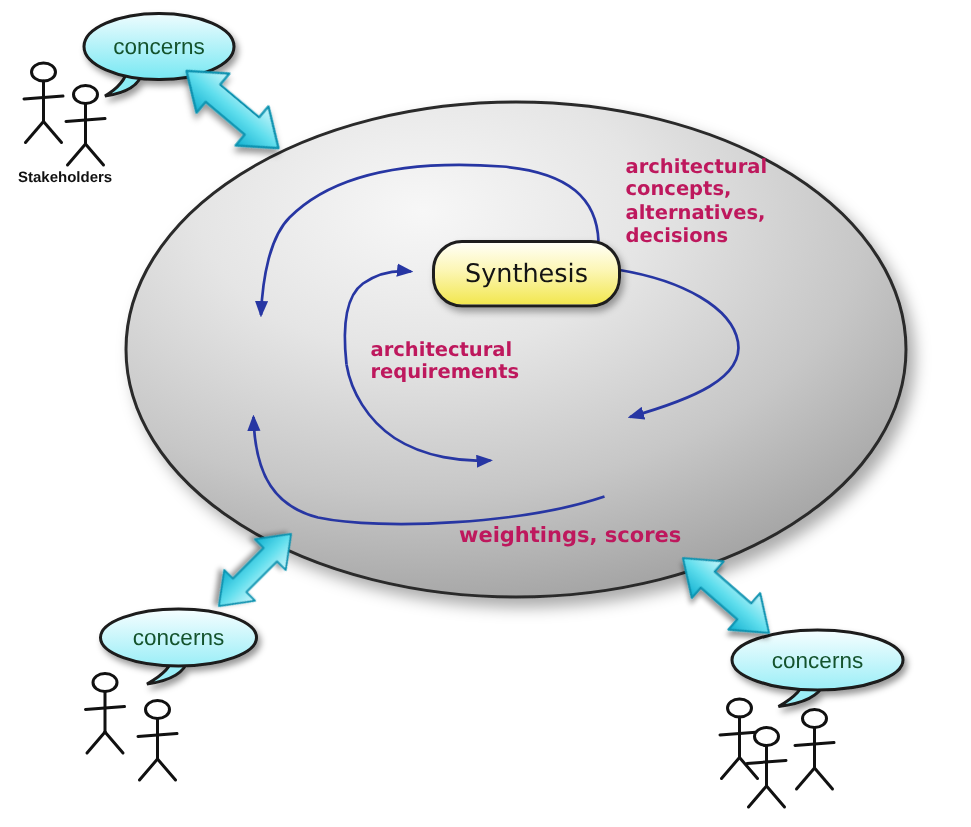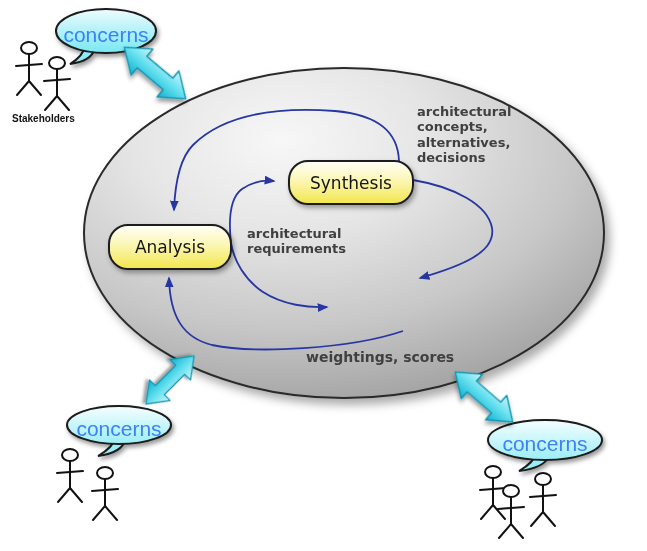--- a/index.html
+++ b/index.html
@@ -12,29 +12,29 @@
     position:absolute;z-index:3;display:flex;align-items:center;justify-content:center;
     background:linear-gradient(180deg,#fffff6 0%,#fcf6b4 45%,#f2e74f 100%);
     border:2px solid #1d1d1d;border-radius:20px;
     box-shadow:2px 3px 5px rgba(0,0,0,0.35);
     font-family:"DejaVu Sans", sans-serif;font-size:17px;color:#141414;text-align:center;
   }
   .node-analysis{left:108px;top:224px;width:120px;height:42px;}
   .node-synthesis{left:288px;top:160px;width:122px;height:41px;}
   .node-evaluation{left:343px;top:286px;width:118px;height:44px;}
   .flow-label{
-    position:absolute;z-index:4;color:#404040;font-family:"DejaVu Sans", sans-serif;
+    position:absolute;z-index:4;color:#be185d;font-family:"DejaVu Sans", sans-serif;
     font-weight:600;font-size:13px;line-height:1.18;white-space:pre-line;
   }
   .lbl-concepts{left:417px;top:104px;}
   .lbl-requirements{left:247px;top:226px;}
   .lbl-weightings{left:262px;top:349px;font-size:14px;margin-left:44px;}
   .bubble-text{
     position:absolute;z-index:4;width:100px;text-align:center;
-    font-size:21px;color:#3b82f6;font-family:"Liberation Sans", sans-serif;
+    font-size:15px;color:#14532d;font-family:"Liberation Sans", sans-serif;
   }
   .bt-top{left:56px;top:23px;}
   .bt-bottom-left{left:69px;top:417px;}
   .bt-bottom-right{left:495px;top:432px;}
   .caption{
     position:absolute;z-index:4;left:12px;top:113px;
     font-size:10px;font-weight:bold;color:#111;
   }
 </style>
 </head>
@@ -159,21 +159,20 @@
       </g>
     </g>
 
     <g stroke="#0b93b0" stroke-width="1.5" stroke-linejoin="round" fill="url(#cyanGrad)">
       <use href="#dblArrow" transform="translate(155,73) rotate(40)" filter="url(#smallShadow)"></use>
       <use href="#dblArrow" transform="translate(170,380) rotate(135) scale(0.85)" filter="url(#smallShadow)"></use>
       <use href="#dblArrow" transform="translate(484,397) rotate(41) scale(0.95)" filter="url(#smallShadow)"></use>
     </g>
   </svg>
 
-  <div class="node node-analysis">Analysis</div>
   <div class="node node-synthesis">Synthesis</div>
 
   <div class="flow-label lbl-concepts">architectural
 concepts,
 alternatives,
 decisions</div>
   <div class="flow-label lbl-requirements">architectural
 requirements</div>
   <div class="flow-label lbl-weightings">weightings, scores</div>
 

